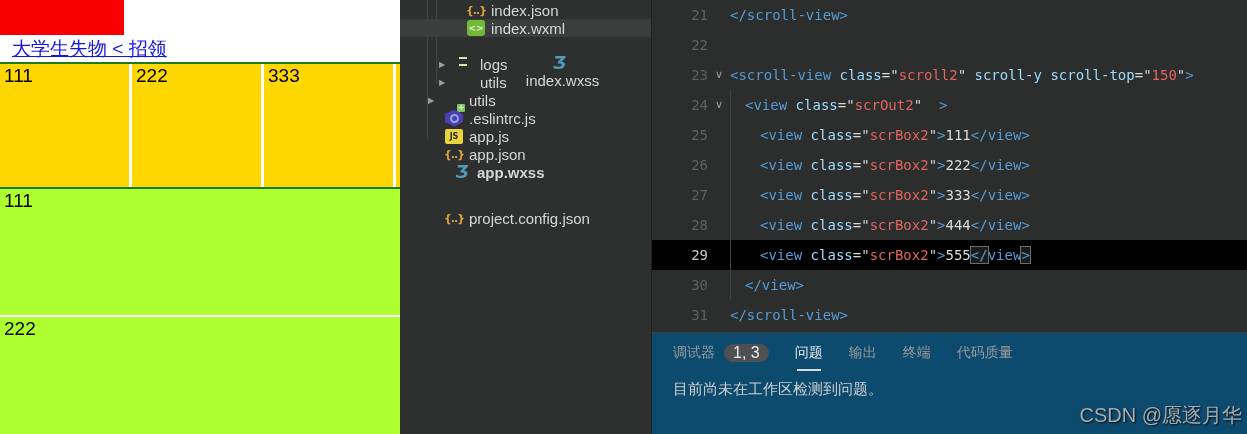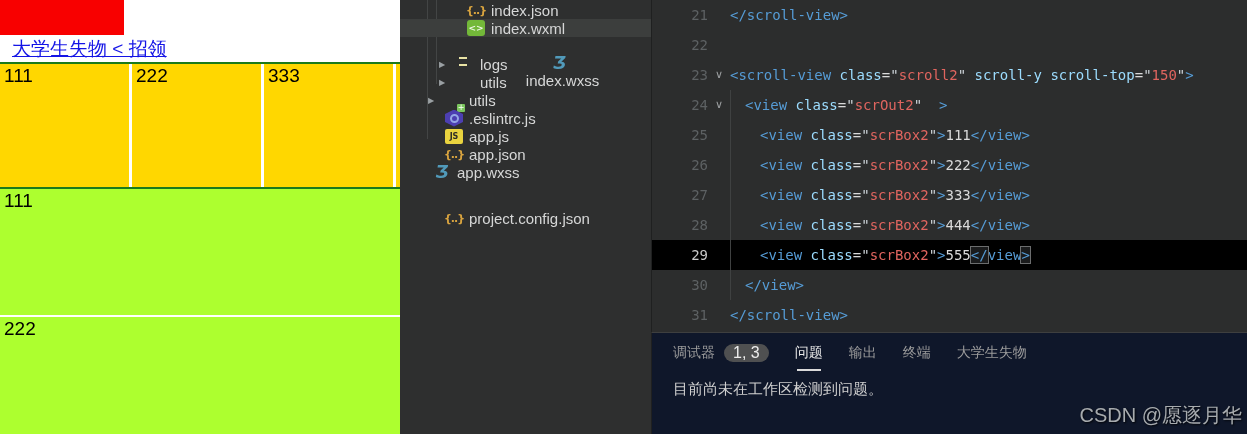--- a/index.html
+++ b/index.html
@@ -59,21 +59,21 @@
   .codetxt{flex:1;}
   .tk-tag{color:#569cd6;}
   .tk-attr{color:#9cdcfe;}
   .tk-str{color:#e0655f;}
   .tk-q{color:#ced4d9;}
   .tk-pl{color:#dadada;}
   .tk-match{color:#569cd6;outline:1px solid #6b6d6e;background:rgba(105,108,110,.25);}
   .indent-guide{position:absolute;left:78px;top:90px;width:1px;height:210px;background:#3f4141;}
 
   
-  .panel{position:absolute;left:651px;top:332px;width:596px;height:102px;background:#0f172a;
+  .panel{position:absolute;left:651px;top:332px;width:596px;height:102px;background:#0c4a6e;
          border-left:1px solid #1f2020;border-top:1px solid #3e3f3f;box-sizing:border-box;}
   .tabs{display:flex;align-items:center;padding:11px 0 0 21px;gap:26px;font-size:14px;}
   .tab{color:#9b9b9b;position:relative;display:flex;align-items:center;gap:9px;cursor:pointer;}
   .tab.active{color:#e9e9e9;}
   .tab.active::after{content:"";position:absolute;left:2px;right:2px;bottom:-9px;height:2px;background:#dadada;}
   .badge{background:#4f5051;color:#ececec;border-radius:9px;padding:2px 9px;font-size:16px;line-height:14px;}
   .msg{margin:18px 0 0 21px;font-size:15px;color:#cfcfcf;}
   .watermark{position:absolute;right:5px;bottom:5px;font-size:20px;color:#a7abae;
              text-shadow:1px 1px 2px rgba(0,0,0,.85);margin-top:36px;}
 </style>
@@ -139,21 +139,21 @@
         <div class="tree-row" style="padding-left: 28px;">
           <span class="arrow"></span>
           <span class="ficon i-js"></span>
           <span class="tree-label">app.js</span>
         </div>
         <div class="tree-row" style="padding-left: 28px; text-align: right;">
           <span class="arrow"></span>
           <span class="ficon i-json"></span>
           <span class="tree-label">app.json</span>
         </div>
-        <div class="tree-row" style="padding-left: 16px;">
+        <div class="tree-row" style="padding-left: 36px; font-weight: bold;">
           <span class="arrow"></span>
           <span class="ficon i-wxss"></span>
           <span class="tree-label">app.wxss</span>
         </div>
         <div class="tree-row" style="padding-left: 28px; margin-top: 28px;">
           <span class="arrow"></span>
           <span class="ficon i-json"></span>
           <span class="tree-label">project.config.json</span>
         </div>
       </div>
@@ -185,20 +185,20 @@
         <span class="tab active">
           <span>问题</span>
         </span>
         <span class="tab">
           <span>输出</span>
         </span>
         <span class="tab">
           <span>终端</span>
         </span>
         <span class="tab">
-          <span>大学生失物</span>
+          <span>代码质量</span>
         </span>
       </div>
     <div class="msg">目前尚未在工作区检测到问题。</div>
     <div class="watermark">CSDN @愿逐月华</div>
   </div>
 
 </div>
 
 </body></html>

